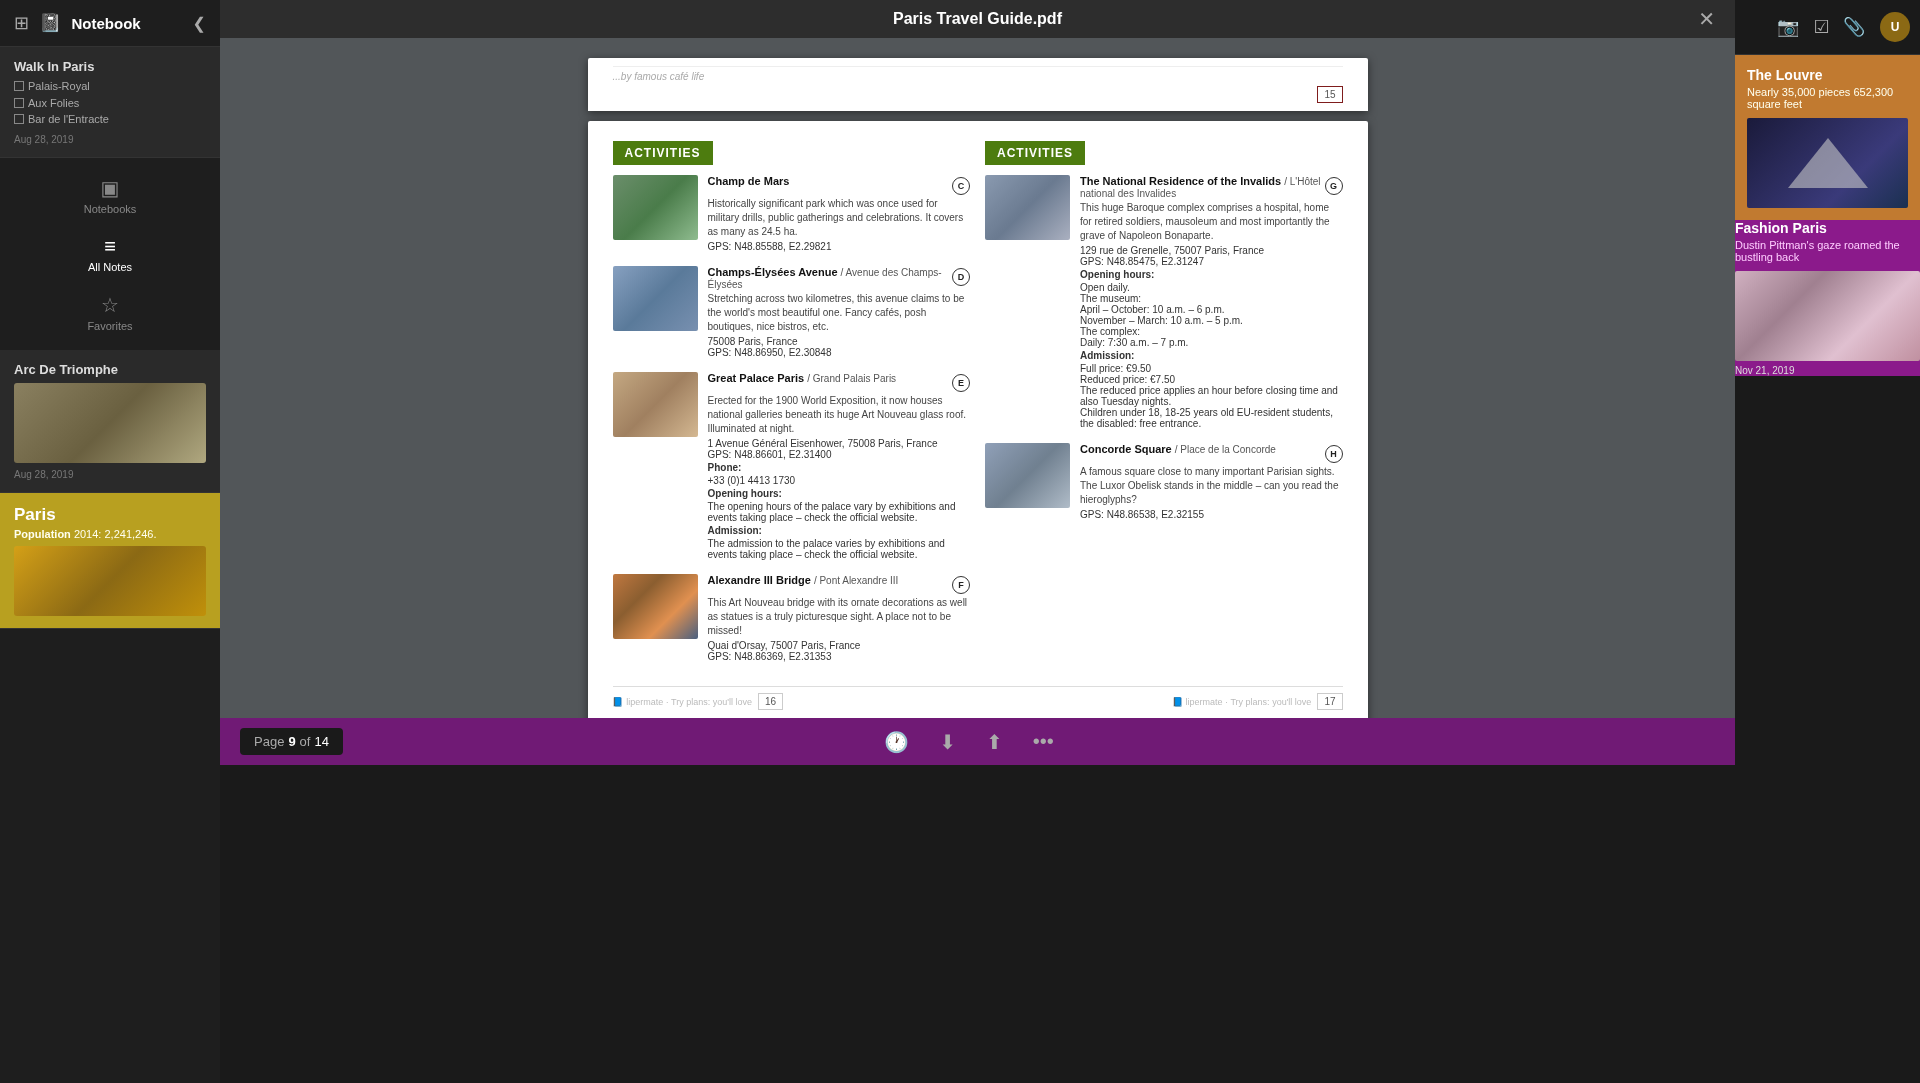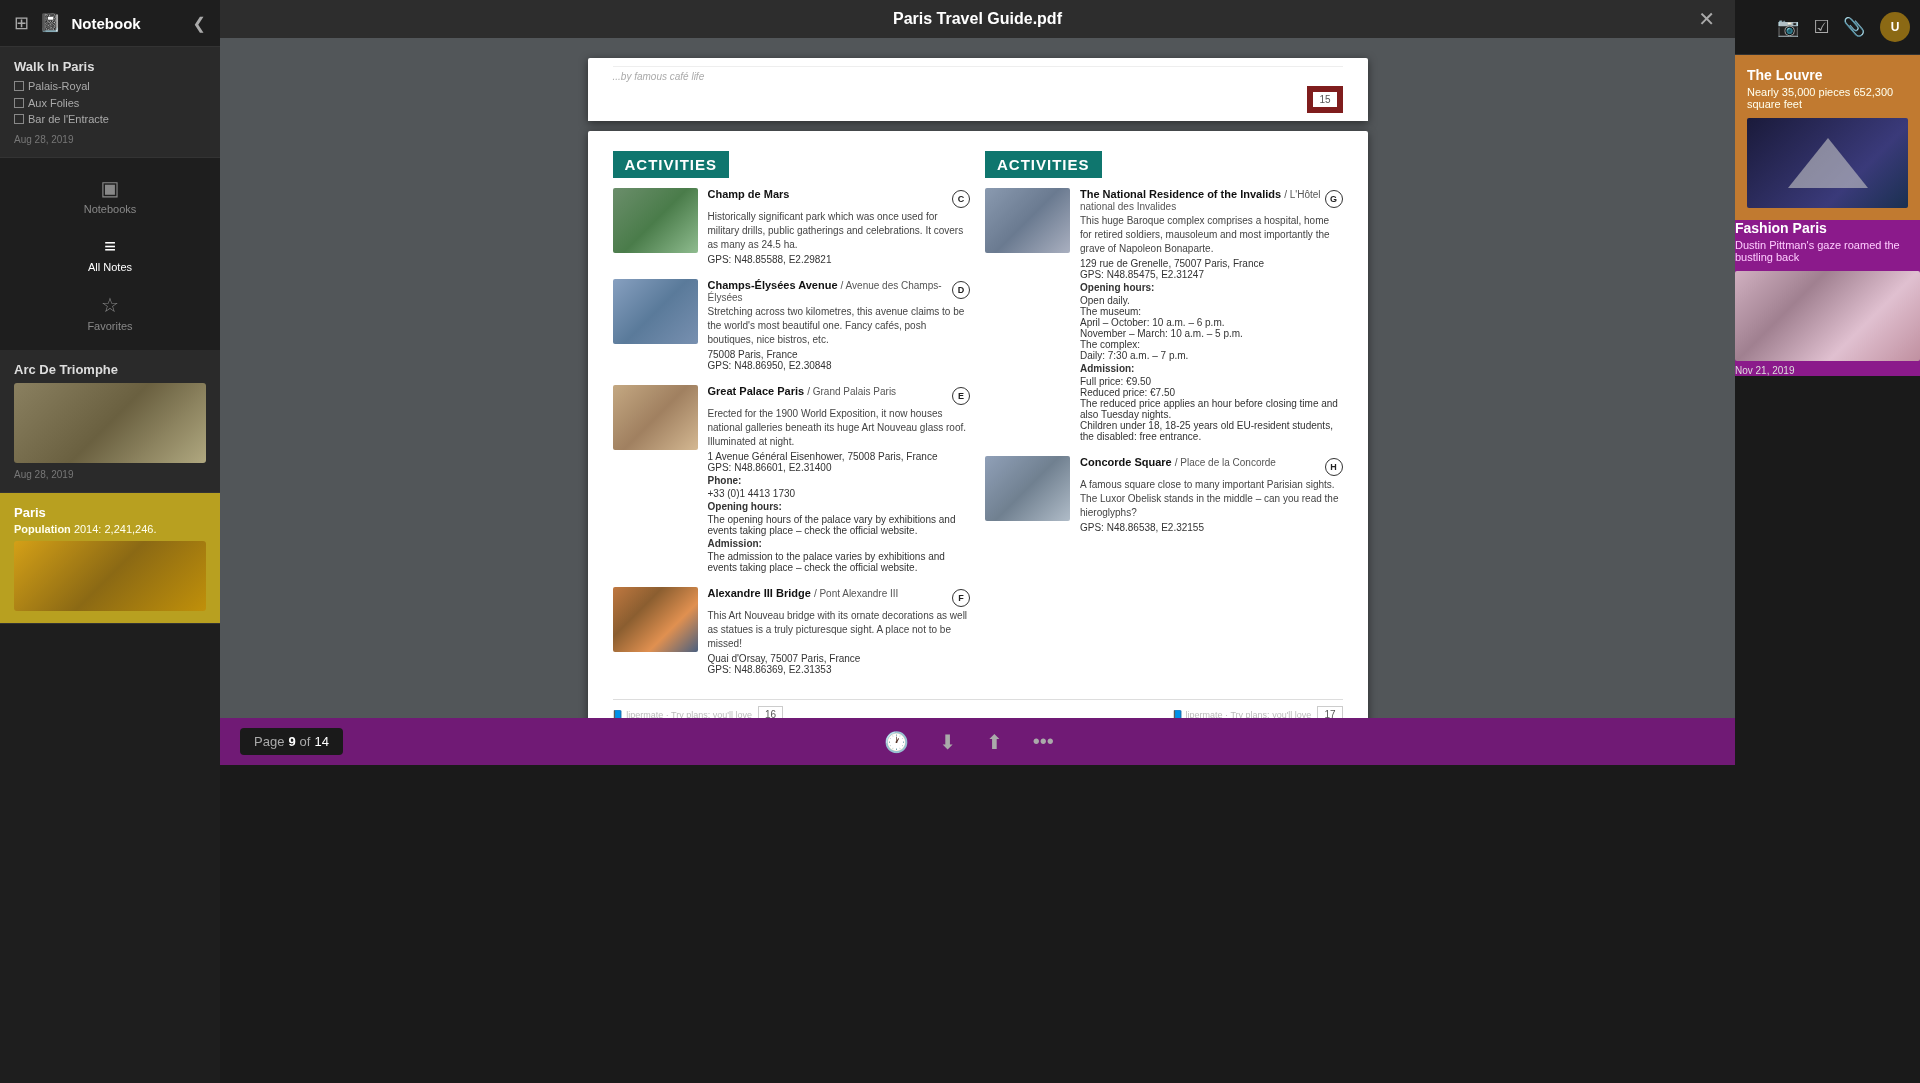--- a/index.html
+++ b/index.html
@@ -60,21 +60,21 @@
     .nav-item.active { color: #fff; }
     .nav-item .nav-icon { font-size: 20px; }
     .nav-item .nav-label { font-size: 11px; }
 
     .sidebar-paris-card {
       background: #b8860b;
       margin: 0;
       padding: 12px 14px;
       cursor: pointer;
     }
-    .paris-card-title { color: #fff; font-size: 13px; font-weight: 700; }
+    .paris-card-title { color: #fff; font-size: 17px; font-weight: 700; }
     .paris-card-text { color: #ffe; font-size: 11px; margin-top: 3px; }
     .paris-card-img { width: 100%; height: 70px; margin-top: 6px; background: linear-gradient(135deg, #d4a017, #8b6914); border-radius: 3px; }
 
     
     .pdf-viewer {
       flex: 1;
       display: flex;
       flex-direction: column;
       background: #525659;
       height: 765px;
@@ -111,25 +111,25 @@
       font-size: 11px;
       color: #222;
     }
 
     .activities-section {
       display: flex;
       gap: 15px;
     }
     .activities-col { flex: 1; }
     .activities-header {
-      background: #0f766e;
+      background: #4d7c0f;
       color: #fff;
       padding: 5px 12px;
       font-weight: 700;
-      font-size: 15px;
+      font-size: 12px;
       letter-spacing: 1px;
       display: inline-block;
       margin-bottom: 10px;
     }
 
     .activity-item {
       display: flex;
       gap: 10px;
       margin-bottom: 14px;
       align-items: flex-start;
@@ -304,21 +304,21 @@
   <div class="pdf-header">
     <span class="pdf-title">Paris Travel Guide.pdf</span>
     <span class="pdf-close">✕</span>
   </div>
 
   <div class="pdf-body">
 
     <div style="width:780px; background:#fff; padding:8px 25px; border-radius:2px 2px 0 0; box-shadow: 0 2px 8px rgba(0,0,0,0.5);">
       <div style="font-size:10px; color:#aaa; font-style:italic; border-top: 1px solid #eee; padding-top:4px;">...by famous café life</div>
       <div style="display:flex; justify-content:flex-end; margin-top:4px;">
-        <span style="border:6px solid #7f1d1d; padding:2px 6px; font-size:10px; color:#555;">15</span>
+        <span style="border:1px solid #7f1d1d; padding:2px 6px; font-size:10px; color:#555;">15</span>
       </div>
     </div>
 
     <div class="pdf-page">
 
       <div class="activities-section">
 
         <div class="activities-col">
           <div class="activities-header">ACTIVITIES</div>
           

